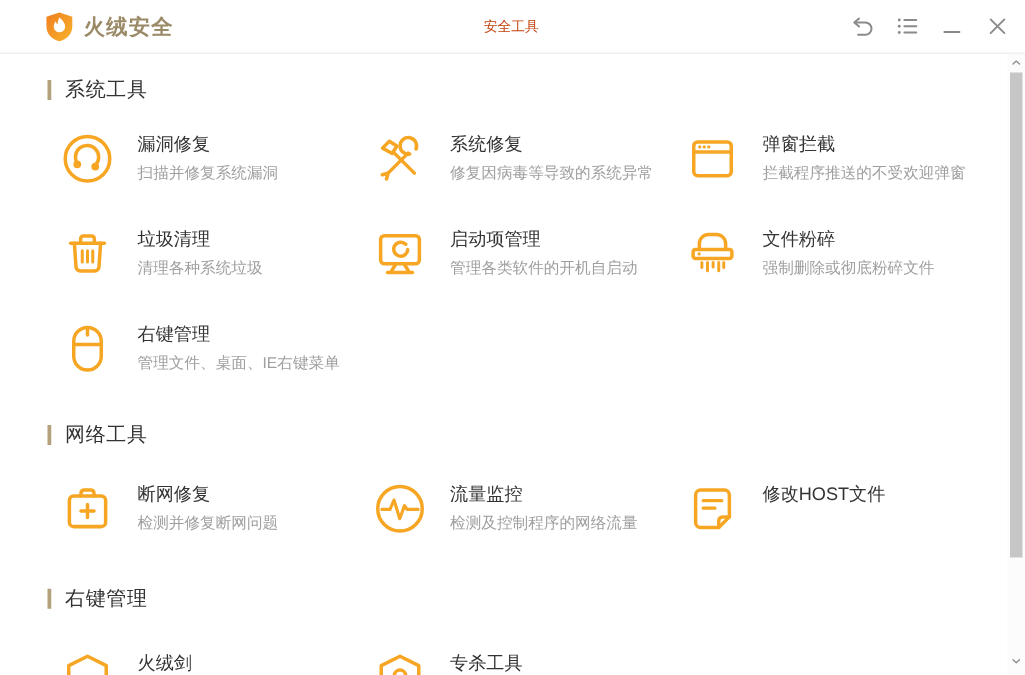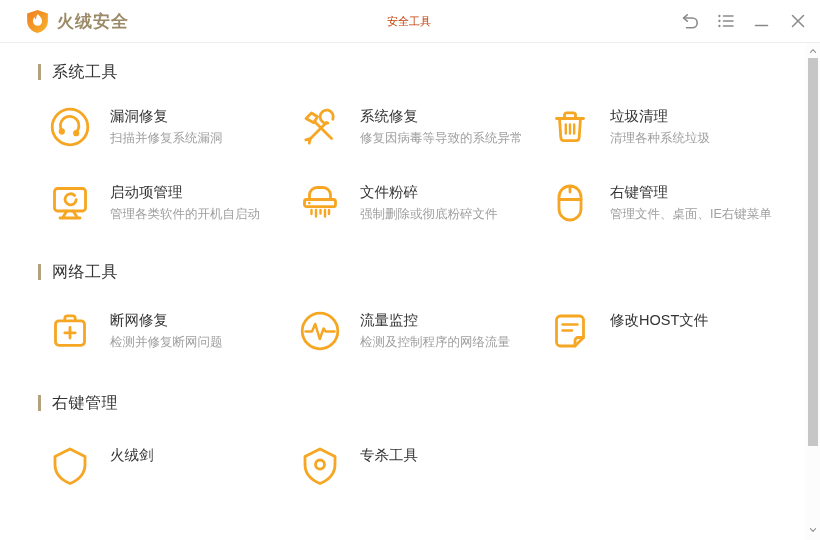--- a/index.html
+++ b/index.html
@@ -3,21 +3,21 @@
 <meta charset="utf-8">
 <style>
   html,body { margin:0; padding:0; background:#e8e8e8; }
   .window {
     position:relative; width:820px; height:540px; background:#fff;
     font-family:"Liberation Sans", sans-serif; overflow:hidden;
     --accent:#f6a623; --brand:#9b8a67; --secbar:#b2a17c; --titlec:#333333; --descc:#9f9f9f;
   }
   
   .titlebar { position:absolute; top:0; left:0; right:0; height:42px; background:#fff; border-bottom:1px solid #ededed; z-index:5; }
-  .brand { position:absolute; left:26px; top:0; height:42px; display:flex; align-items:center; gap:8px; }
+  .brand { position:absolute; left:36px; top:0; height:42px; display:flex; align-items:center; gap:8px; }
   .logo { width:23px; height:25px; display:inline-flex; }
   .brand-name { color:var(--brand); font-size:17px; font-weight:bold; letter-spacing:1px; white-space:nowrap; }
   .page-title { position:absolute; left:0; right:2px; top:0; height:42px; display:flex; align-items:center; justify-content:center; font-size:11px; color:#c2410c; }
   .controls { position:absolute; right:12px; top:0; height:42px; display:flex; align-items:center; gap:15px; }
   .ctl { width:21px; height:21px; display:flex; align-items:center; justify-content:center; color:#8a8a8a; cursor:pointer; }
   .ctl span { display:inline-flex; width:20px; height:20px; }
   .ctl svg { width:100%; height:100%; }
   
   .content { position:absolute; top:43px; left:0; right:14px; bottom:0; overflow:hidden; }
   .sec-header { display:flex; align-items:center; margin-left:38px; height:18px; }
@@ -138,20 +138,37 @@
             </span>
             <span class="tool-text">
               <span class="tool-title">系统修复</span>
               <span class="tool-desc">修复因病毒等导致的系统异常</span>
             </span>
           </div>
           <div class="tool">
             <span class="tool-icon">
               <svg viewBox="0 0 44 44">
                 <g fill="none" stroke="currentColor" stroke-width="2.8" stroke-linecap="round" stroke-linejoin="round">
+                  <rect x="7" y="8.5" width="30" height="27" rx="3.2"></rect>
+                  <path d="M7 16.5 H37"></path>
+                  <circle cx="11.8" cy="12.5" r="1.3" fill="currentColor" stroke="none"></circle>
+                  <circle cx="15.4" cy="12.5" r="1.3" fill="currentColor" stroke="none"></circle>
+                  <circle cx="19" cy="12.5" r="1.3" fill="currentColor" stroke="none"></circle>
+                </g>
+              </svg>
+            </span>
+            <span class="tool-text">
+              <span class="tool-title">弹窗拦截</span>
+              <span class="tool-desc">拦截程序推送的不受欢迎弹窗</span>
+            </span>
+          </div>
+          <div class="tool">
+            <span class="tool-icon">
+              <svg viewBox="0 0 44 44">
+                <g fill="none" stroke="currentColor" stroke-width="2.8" stroke-linecap="round" stroke-linejoin="round">
                   <path d="M8.5 13.5 H35.5"></path>
                   <path d="M16.5 13.2 V10 a2.2 2.2 0 0 1 2.2 -2.2 h6.6 a2.2 2.2 0 0 1 2.2 2.2 v3.2"></path>
                   <path d="M11.5 13.5 L12.8 32.5 a3.4 3.4 0 0 0 3.4 3.2 h11.6 a3.4 3.4 0 0 0 3.4 -3.2 L32.5 13.5"></path>
                   <path d="M17.8 19.5 V28.5 M22 19.5 V28.5 M26.2 19.5 V28.5" stroke-width="2.4"></path>
                 </g>
               </svg>
             </span>
             <span class="tool-text">
               <span class="tool-title">垃圾清理</span>
               <span class="tool-desc">清理各种系统垃圾</span>

